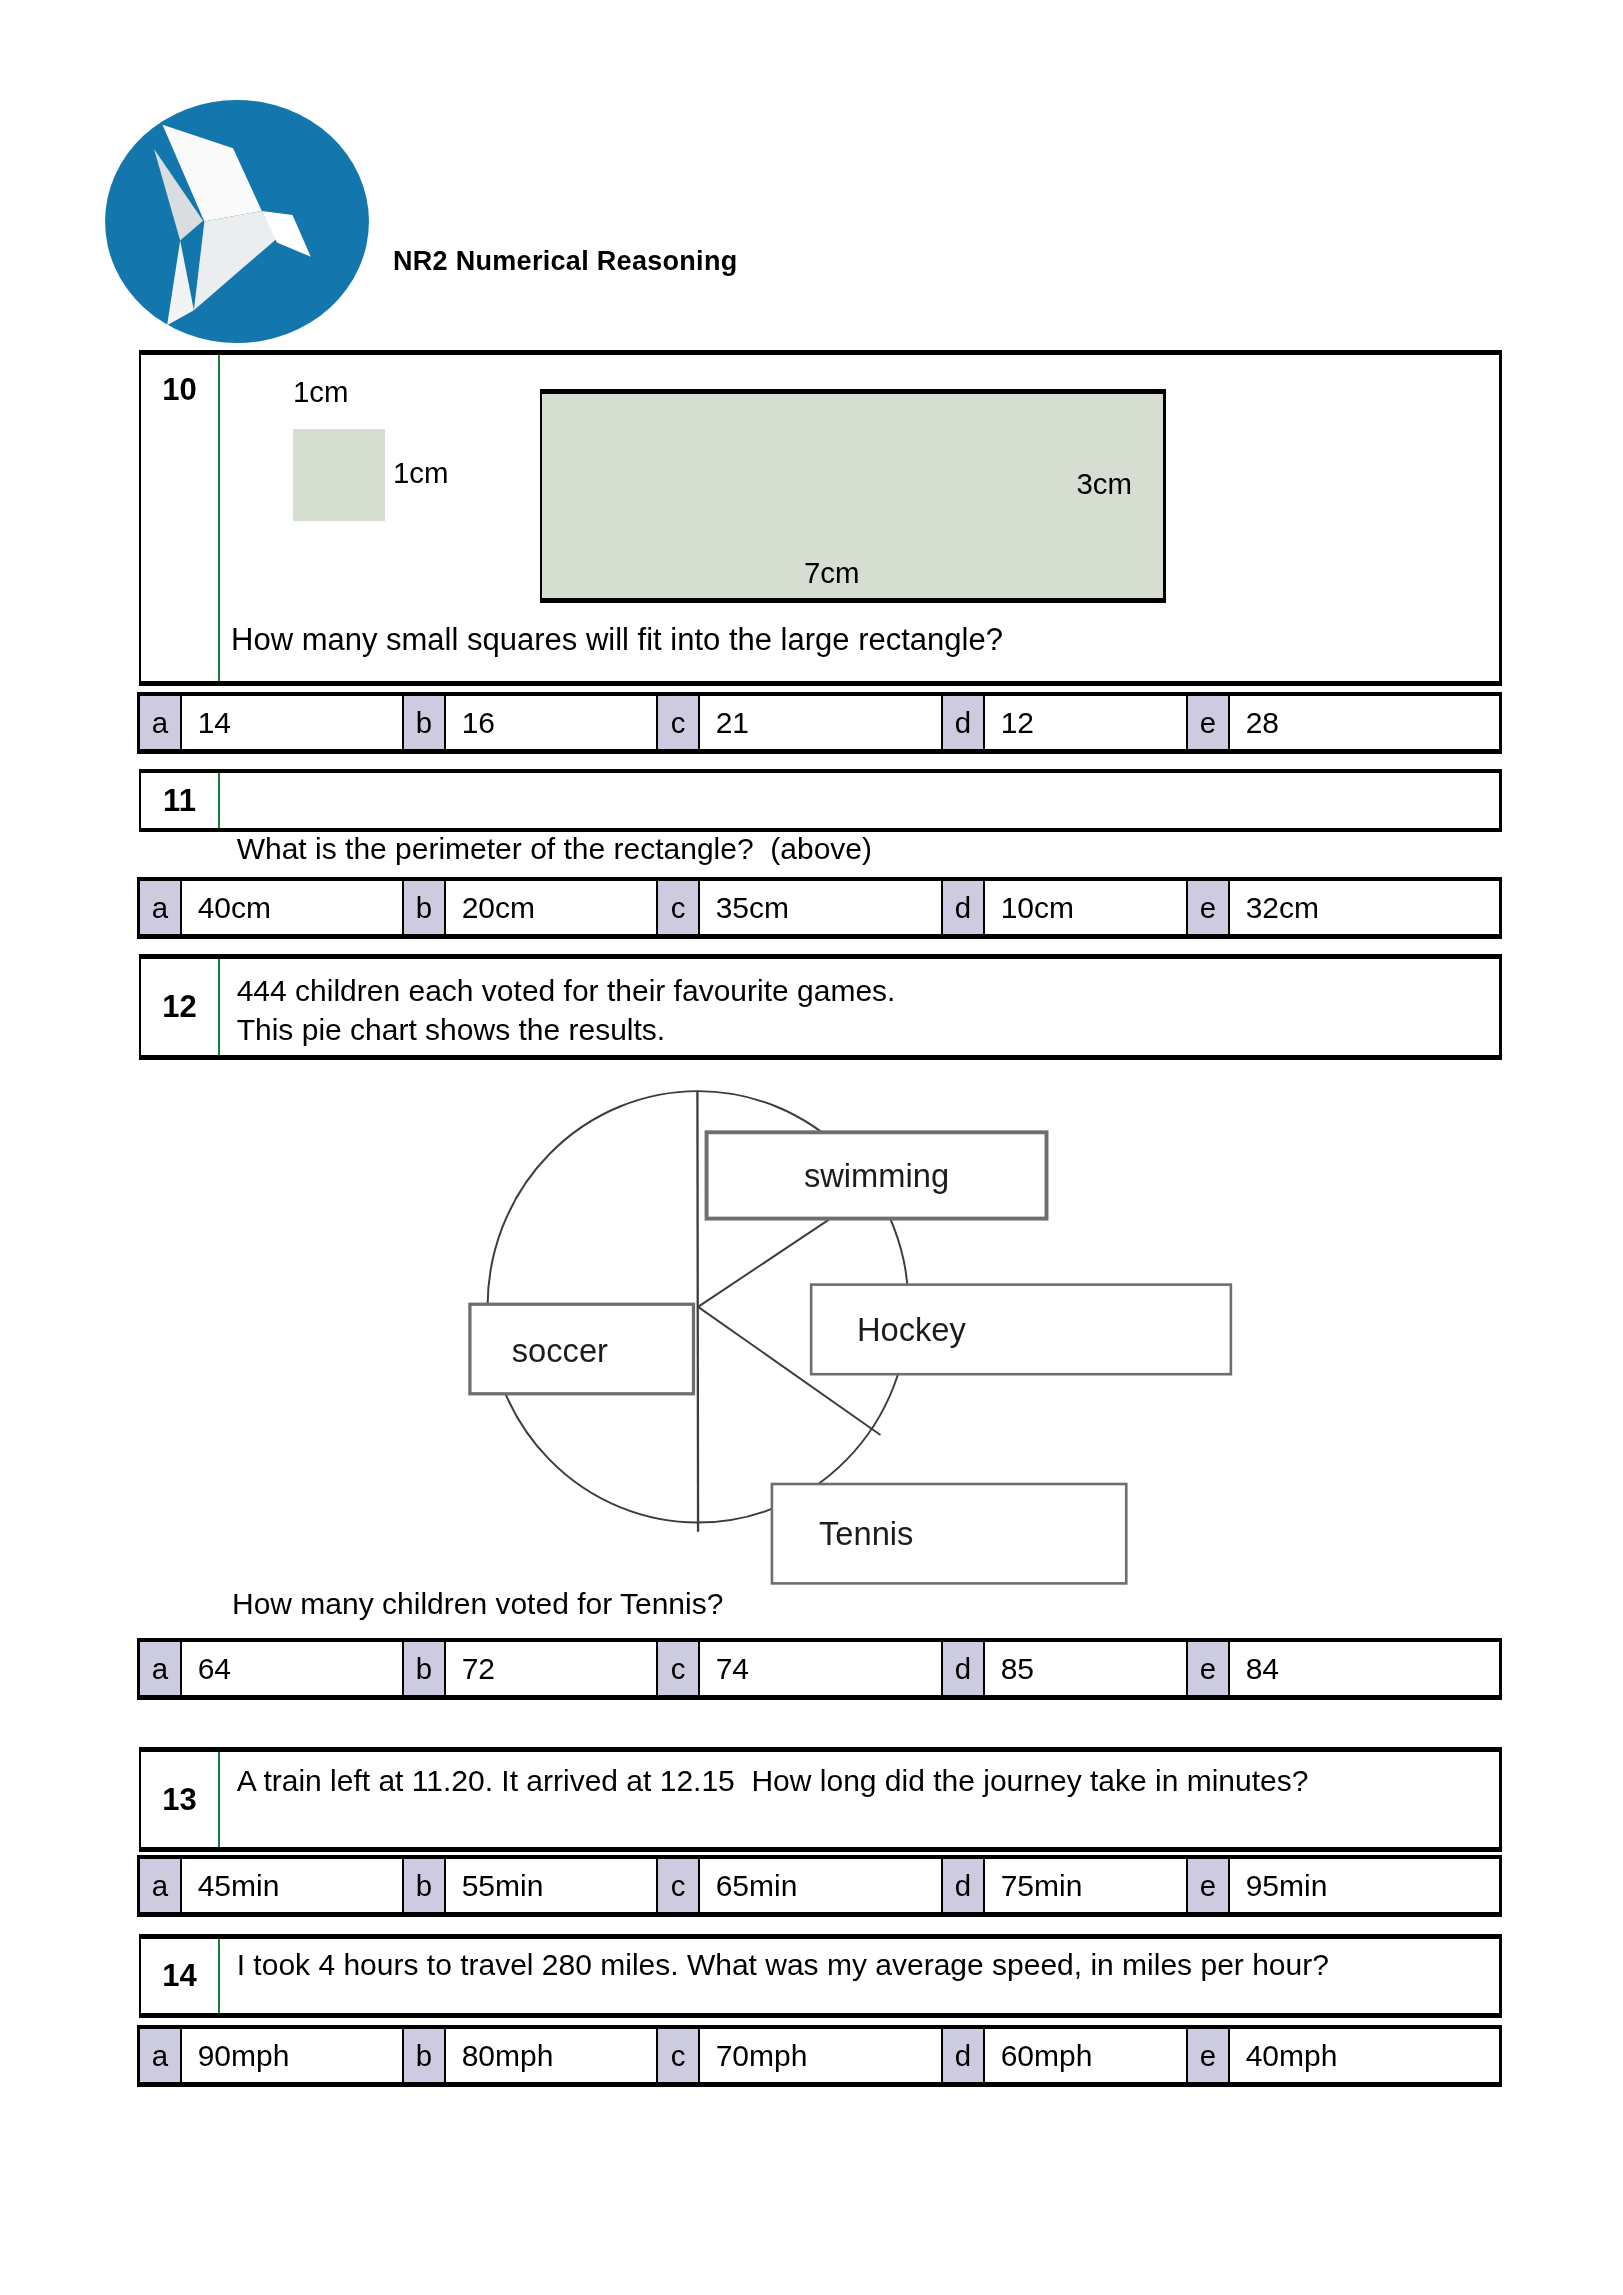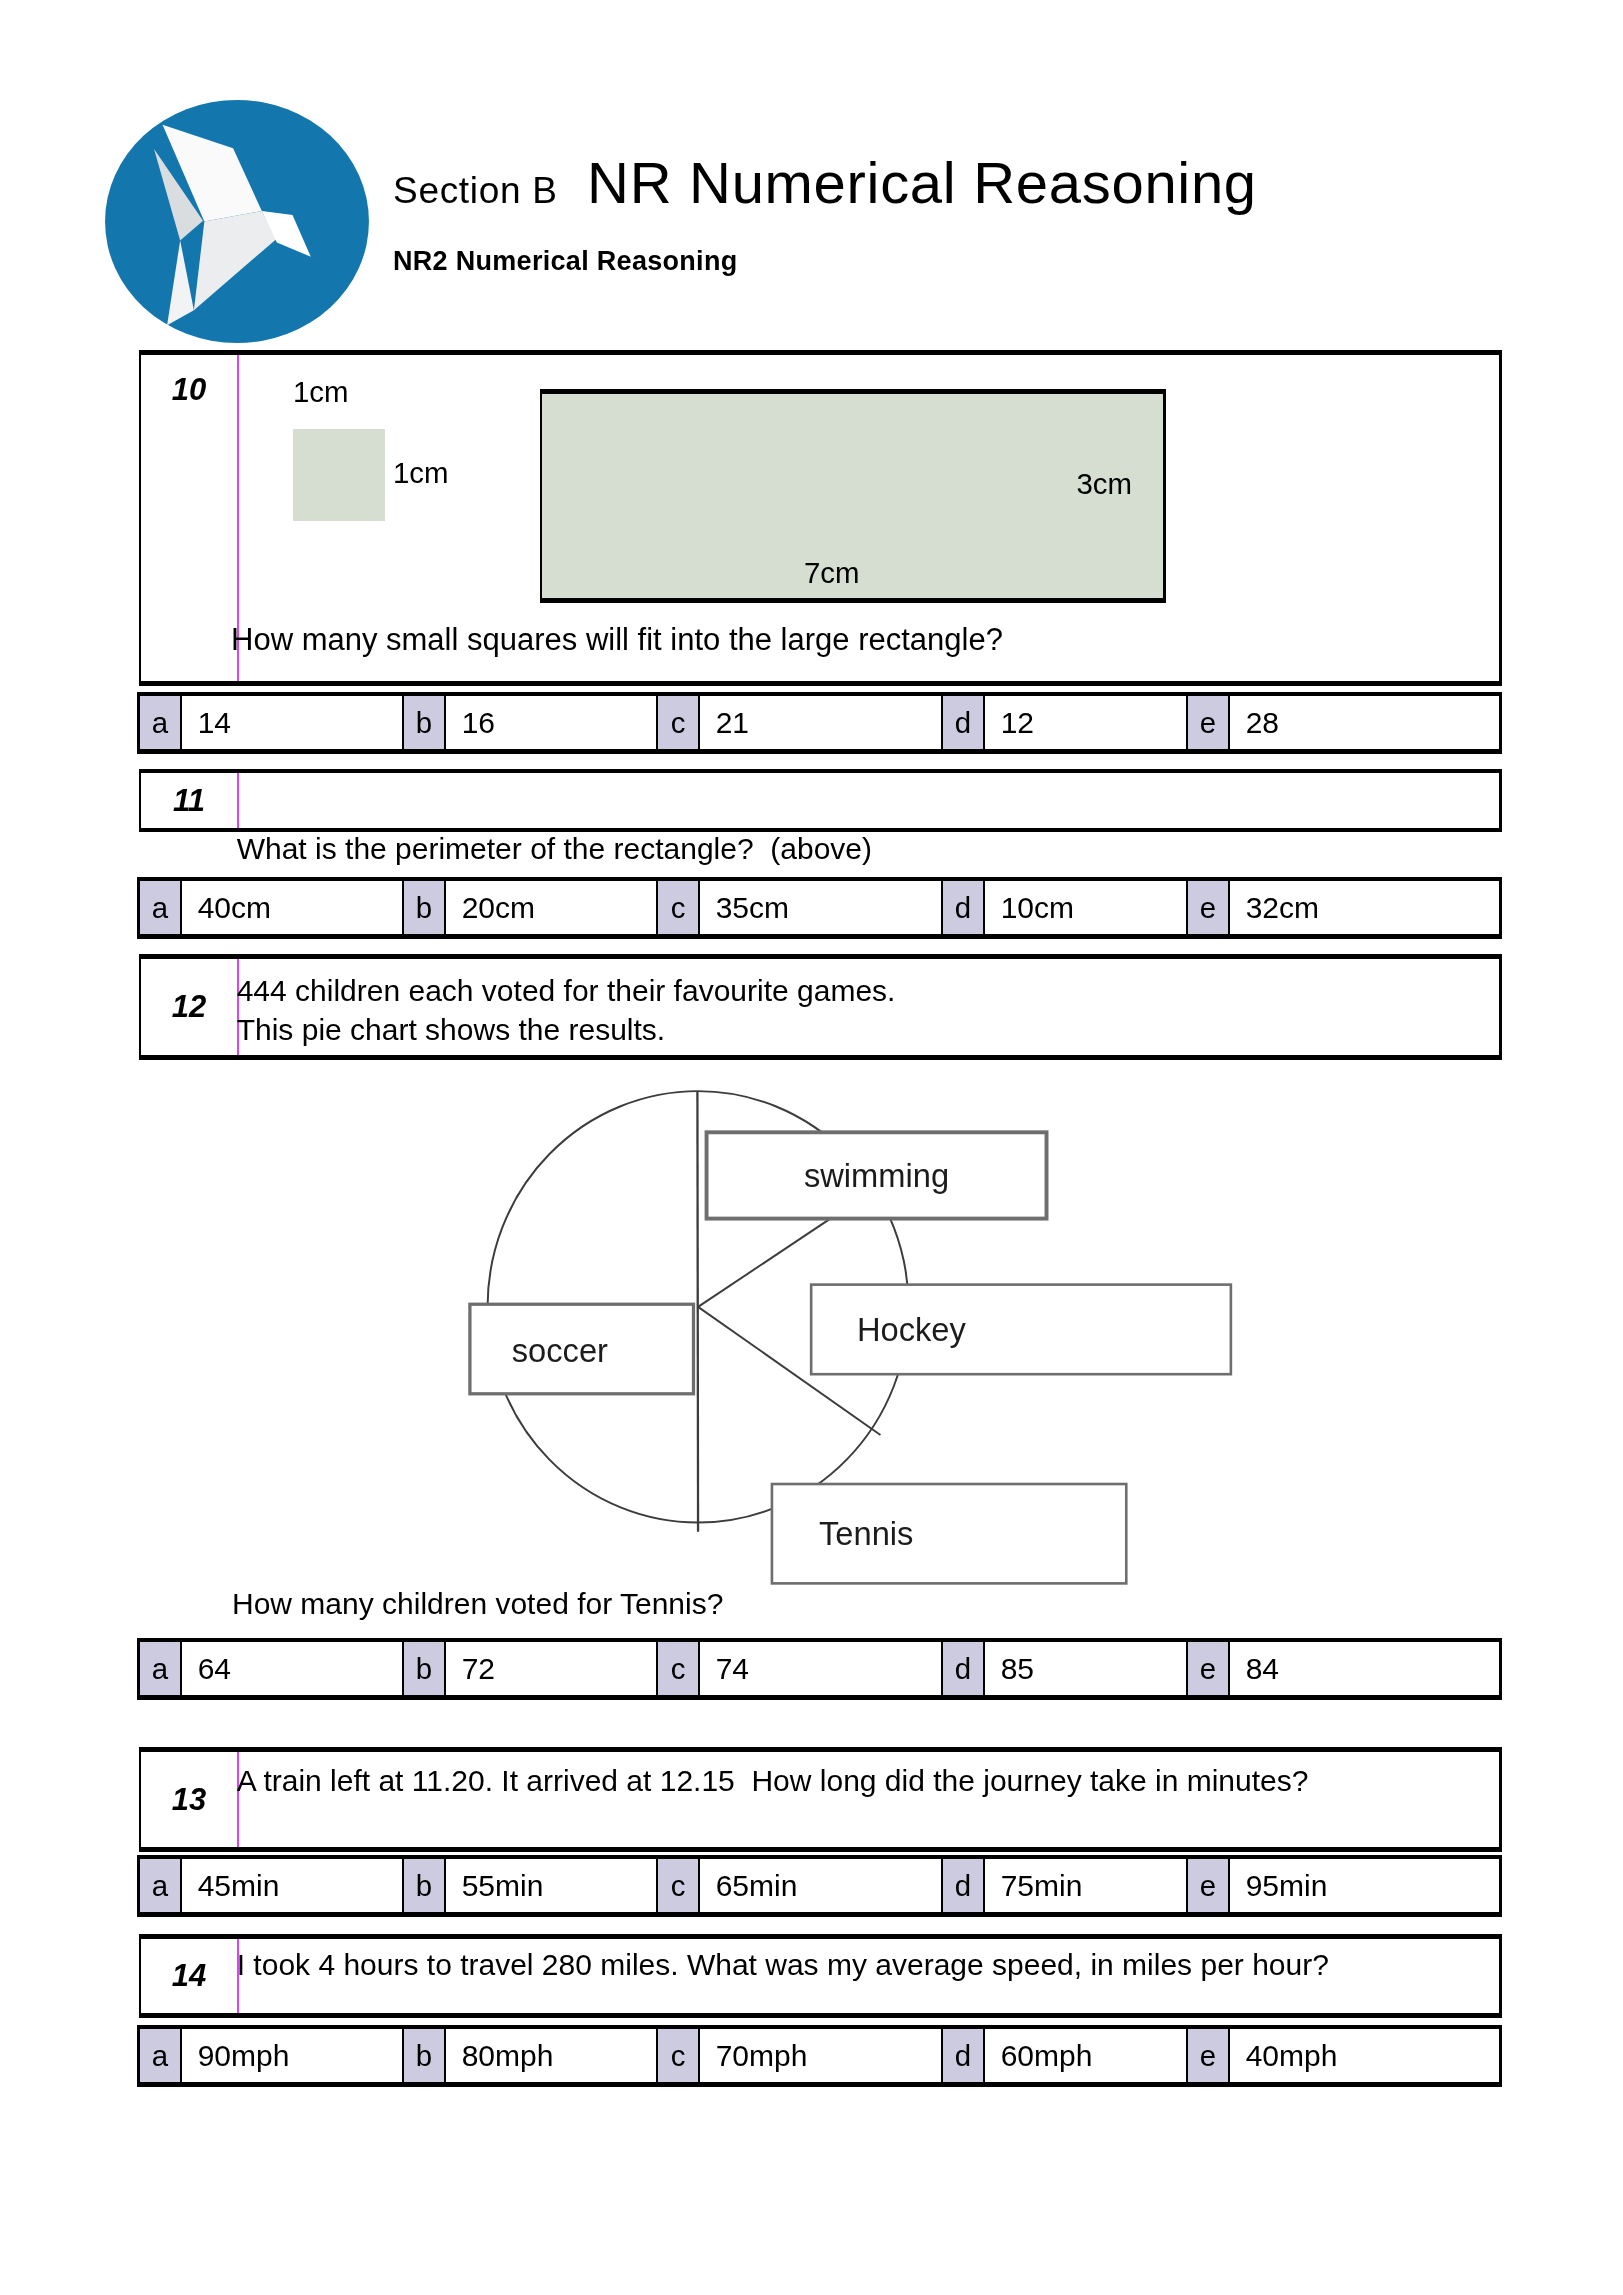--- a/index.html
+++ b/index.html
@@ -12,22 +12,22 @@
   .logo-badge{position:absolute;left:105px;top:100px;width:264px;height:243px;}
   .title-row{position:absolute;left:393px;top:149px;display:flex;align-items:baseline;gap:29.4px;white-space:nowrap;}
   .section-label{font-size:37px;letter-spacing:0.7px;}
   .page-title{font-size:58px;letter-spacing:0.7px;}
   .subtitle{position:absolute;left:393px;top:246px;font-size:27px;font-weight:700;letter-spacing:0.3px;}
 
   
   .qbox{position:absolute;left:139px;width:1363px;box-sizing:border-box;background:#fff;
         border:solid #000;border-width:5.2px 3.3px 5.2px 2.6px;}
   .qbox.thin{border-width:4.6px 3.3px 4.6px 2.6px;}
-  .numcell{position:absolute;left:0;top:0;bottom:0;width:98px;box-sizing:border-box;
-           border-right:2px solid #d946ef;font-weight:700;font-size:31px;text-align:center;font-style:italic;}
+  .numcell{position:absolute;left:0;top:0;bottom:0;width:79px;box-sizing:border-box;
+           border-right:2px solid #15803d;font-weight:700;font-size:31px;text-align:center;}
   .numcell.topalign{padding-top:17px;}
   .numcell.midalign{display:flex;align-items:center;justify-content:center;}
   .qcontent{position:absolute;left:80px;top:0;right:0;bottom:0;}
   .qtext{font-size:30px;white-space:pre-wrap;}
   .qtext.pad{padding-left:15.7px;}
   .vcenter{display:flex;align-items:center;height:100%;margin-top:48px;}
 
   
   .shape{position:absolute;background:#d6ddd1;}
   .bigrect{box-sizing:border-box;border:solid #000;border-width:5.9px 3.3px 5.9px 2.6px;}
@@ -54,24 +54,20 @@
 <div class="page">
 
   <svg class="logo-badge" viewBox="0 0 404 372">
     <ellipse cx="202" cy="186" rx="202" ry="186" fill="#1377ad"></ellipse>
     <polygon points="75,75 115,215 150,185" fill="#d9dde0"></polygon>
     <polygon points="88,38 196,74 240,170 152,186" fill="#fafafa"></polygon>
     <polygon points="152,186 240,170 262,213 136,322" fill="#ebedee"></polygon>
     <polygon points="240,170 287,176 315,240 263,218" fill="#ffffff"></polygon>
     <polygon points="115,215 136,322 95,345" fill="#f1f3f4"></polygon>
   </svg>
-  <div class="title-row">
-    <span class="section-label">Section B</span>
-    <span class="page-title">NR Numerical Reasoning</span>
-  </div>
   <div class="subtitle">NR2 Numerical Reasoning</div>
 
   <div class="qbox" style="top:350px;height:336px;">
     <div class="numcell topalign">10</div>
     <div class="dim-label" style="left:152px;top:19.6px;">1cm</div>
     <div class="shape" style="left:152px;top:74px;width:92px;height:92px;"></div>
     <div class="dim-label" style="left:252px;top:101px;">1cm</div>
     <div class="shape bigrect" style="left:399px;top:34px;width:626px;height:214px;">
       <div class="dim-label" style="right:31px;top:73px;">3cm</div>
       <div class="dim-label" style="left:262px;bottom:7.9px;">7cm</div>

